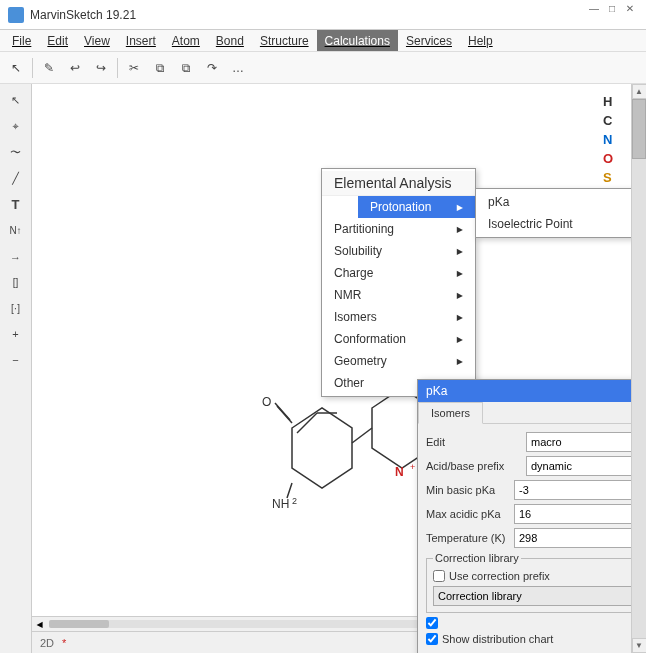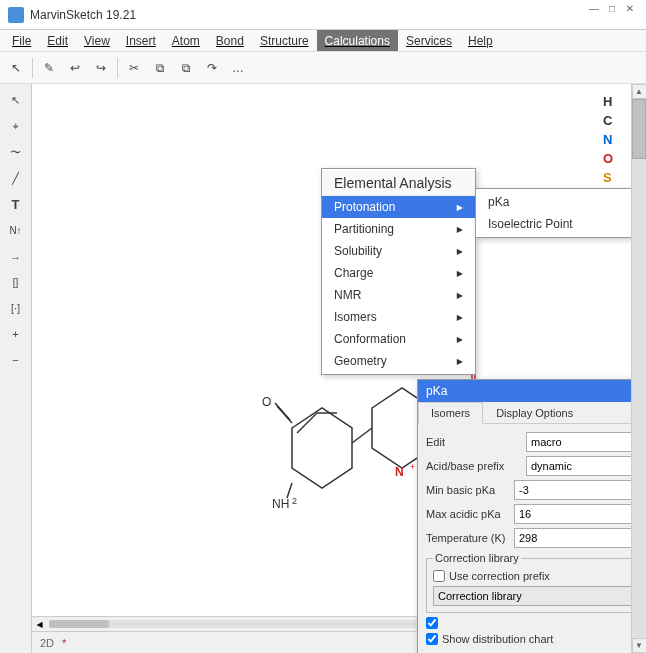--- a/index.html
+++ b/index.html
@@ -139,21 +139,21 @@
     }
     .calc-menu-item {
       display: flex;
       align-items: center;
       justify-content: space-between;
       padding: 4px 12px;
       cursor: pointer;
       font-size: 12px;
       color: #333;
     }
-    .calc-menu-item.active { background: #3b78e7; color: white; }
+    .calc-menu-item.active { background: #3b78e7; color: white; margin-left: 36px; }
     .calc-menu-item .arrow { font-size: 8px; }
 
     
     .protonation-menu {
       position: absolute;
       top: 104px; left: 443px;
       background: white;
       border: 1px solid #999;
       box-shadow: 2px 2px 6px rgba(0,0,0,0.2);
       width: 165px;
@@ -461,35 +461,38 @@
           <span class="arrow">▶</span>
         </div>
         <div class="calc-menu-item">
           <span>Conformation</span>
           <span class="arrow">▶</span>
         </div>
         <div class="calc-menu-item">
           <span>Geometry</span>
           <span class="arrow">▶</span>
         </div>
+        <div class="calc-menu-item">
+          <span>Other</span>
+          <span class="arrow">▶</span>
+        </div>
       </div>
 
       <div class="protonation-menu">
         <div class="protonation-menu-item">pKa</div>
         <div class="protonation-menu-item">Isoelectric Point</div>
       </div>
 
       <div class="dialog">
         <div class="dialog-title-bar">
           <span>pKa</span>
 
         </div>
         <div class="dialog-tabs">
           <div class="dialog-tab active">Isomers</div>
-          <div class="dialog-tab">Display Options</div>
         </div>
         <div class="dialog-body">
 
           <div class="field-row">
             <div class="field-label">Edit</div>
             <div class="field-select">
               <span>macro</span>
 
             </div>
           </div>

